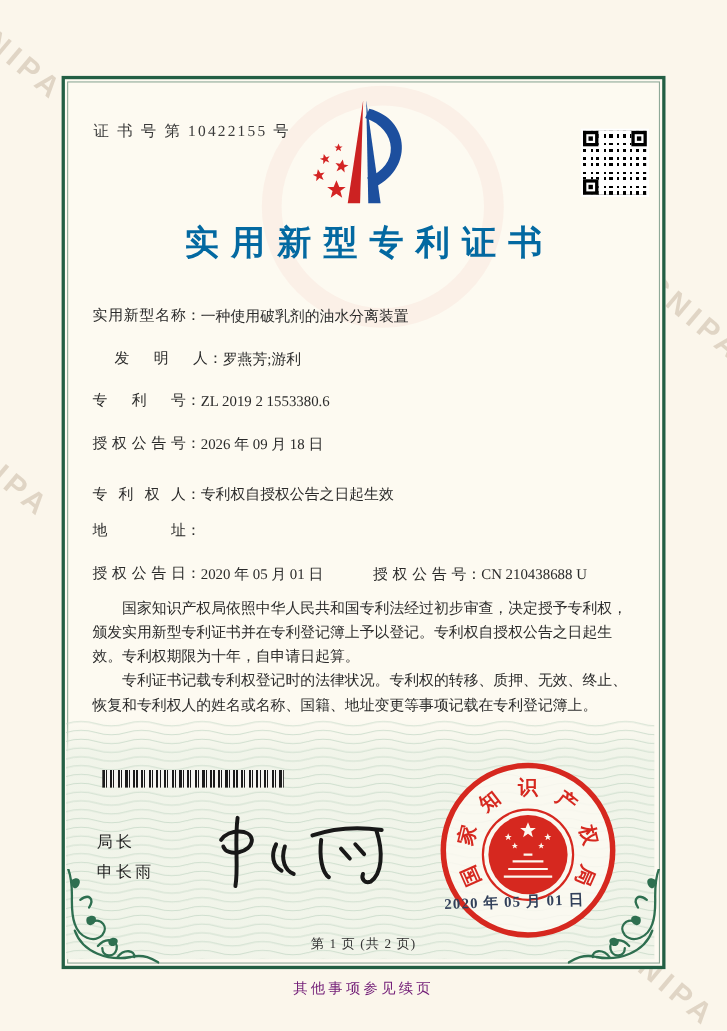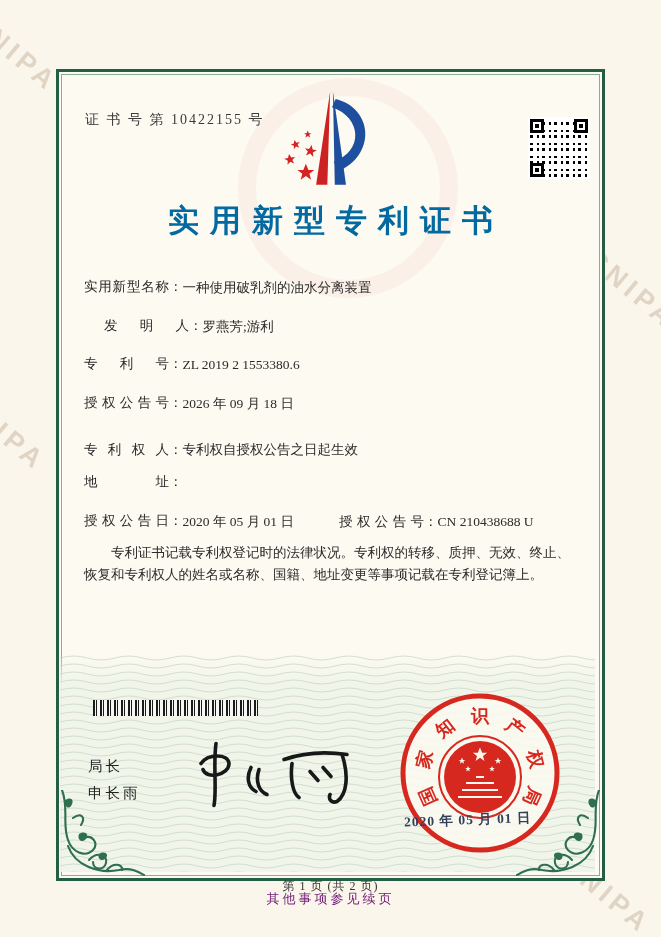--- a/index.html
+++ b/index.html
@@ -123,21 +123,21 @@
     position:absolute;left:404px;top:811px;width:140px;z-index:6;
     font-size:13.5px;font-weight:bold;color:#32405a;letter-spacing:1px;
     transform:rotate(-2deg);
   }
   
   .flourish{position:absolute;z-index:4;}
   .flourish-bl{left:59px;top:790px;}
   .flourish-br{right:59px;top:790px;transform:scaleX(-1);}
   
   .page-footer{
-    position:absolute;left:0;top:878px;width:661px;text-align:center;
+    position:absolute;left:0;top:850px;width:661px;text-align:center;
     font-size:12px;color:#333;letter-spacing:1px;z-index:4;
   }
   .cont-note{
     position:absolute;left:0;top:890px;width:661px;text-align:center;
     font-size:13px;color:#701a75;letter-spacing:3px;z-index:2;
   }
 </style>
 </head>
 <body>
 
@@ -229,20 +229,21 @@
       <span class="f-colon">：</span>
     <span class="f-value">2020 年 05 月 01 日</span>
     <span class="grant-right">
       <span class="f-label">授权公告号</span>
         <span class="f-colon">：</span>
       <span class="f-value">CN 210438688 U</span>
     </span>
   </div>
 
   <div class="paras">
+    <p>国家知识产权局依照中华人民共和国专利法经过初步审查，决定授予专利权，颁发实用新型专利证书并在专利登记簿上予以登记。专利权自授权公告之日起生效。专利权期限为十年，自申请日起算。</p>
     <p>专利证书记载专利权登记时的法律状况。专利权的转移、质押、无效、终止、恢复和专利权人的姓名或名称、国籍、地址变更等事项记载在专利登记簿上。</p>
   </div>
 
   <div class="barcode"></div>
 
   <div class="signer">
     <div>局长</div>
     <div>申长雨</div>
   </div>
 

